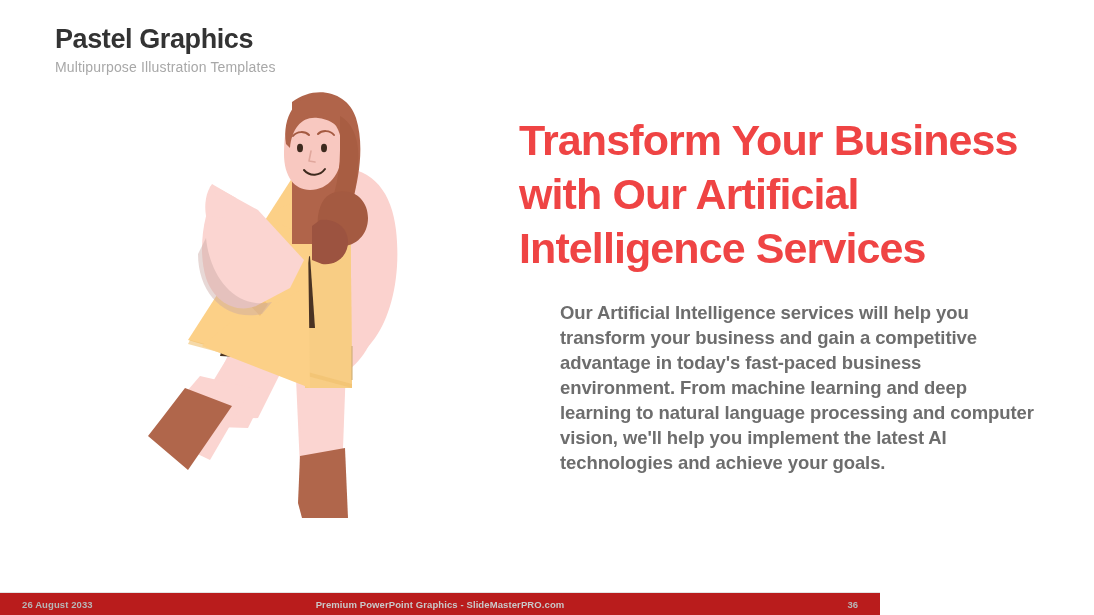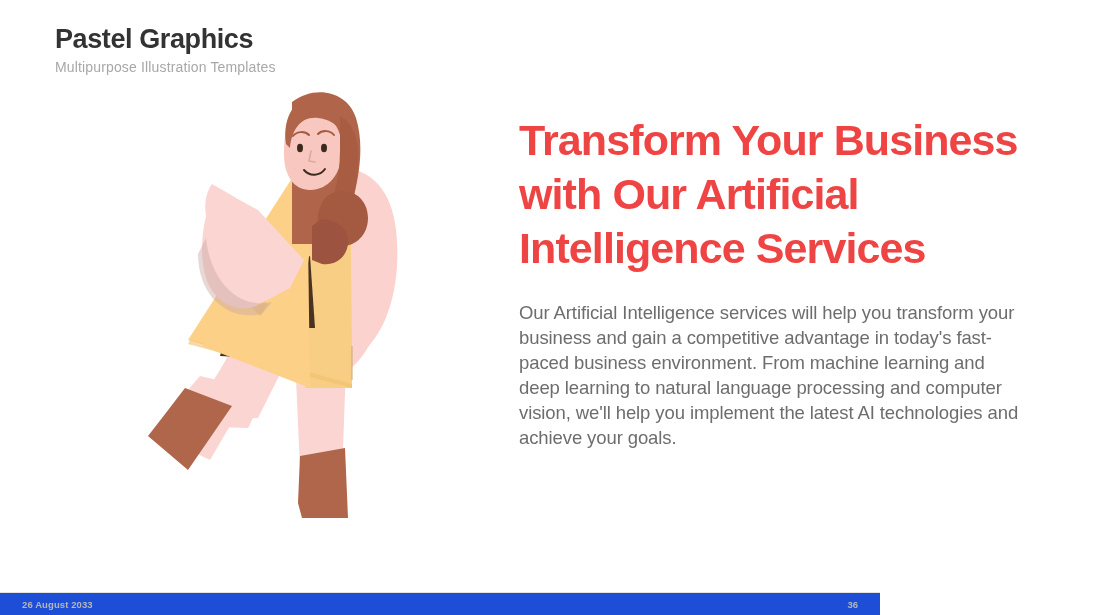--- a/index.html
+++ b/index.html
@@ -77,35 +77,36 @@
     font-weight: bold;
     color: #ef4444;
     line-height: 1.26;
     letter-spacing: -0.9px;
     max-width: 500px;
   }
 
   .body-copy {
     margin-top: 24px;
     font-size: 18.5px;
-    font-weight: normal;
+    font-weight: bold;
     color: #6d6d6d;
     line-height: 1.36;
     letter-spacing: -0.1px;
     max-width: 508px;
+    margin-left: 41px;
   }
 
   
   .footer {
     position: absolute;
     left: 0;
     right: 0;
     bottom: 0;
     height: 23px;
-    background: #1d4ed8;
+    background: #b91c1c;
     border-top: 1px solid #e3e3e3;
   }
 
   .footer-inner {
     position: relative;
     height: 100%;
   }
 
   .footer-date {
     position: absolute;
@@ -225,17 +226,18 @@
   </div>
 
   <div class="content-col">
     <h1 class="headline">Transform Your Business with Our Artificial Intelligence Services</h1>
     <p class="body-copy">Our Artificial Intelligence services will help you transform your business and gain a competitive advantage in today's fast-paced business environment. From machine learning and deep learning to natural language processing and computer vision, we'll help you implement the latest AI technologies and achieve your goals.</p>
   </div>
 
   <div class="footer">
     <div class="footer-inner">
       <div class="footer-date">26 August 2033</div>
+      <div class="footer-center">Premium PowerPoint Graphics - SlideMasterPRO.com</div>
       <div class="footer-page">36</div>
     </div>
   </div>
 
 </div>
 
 </body></html>

